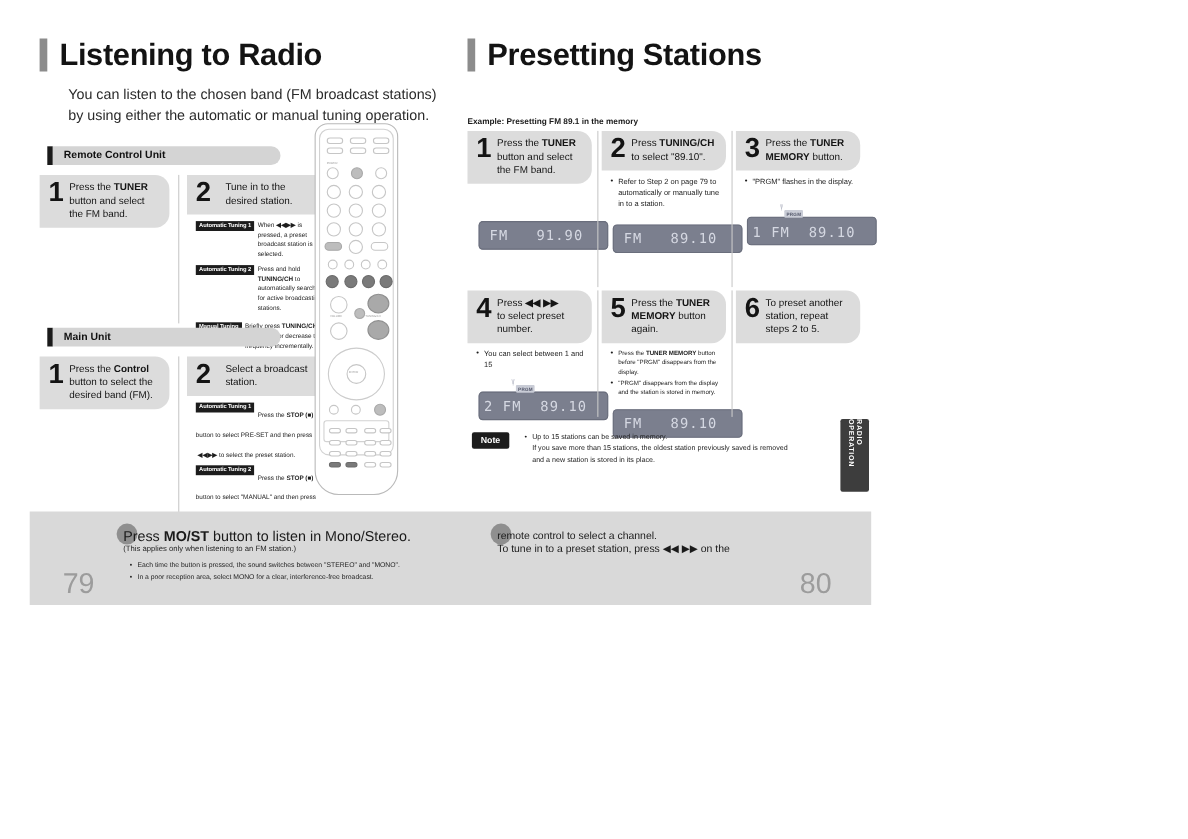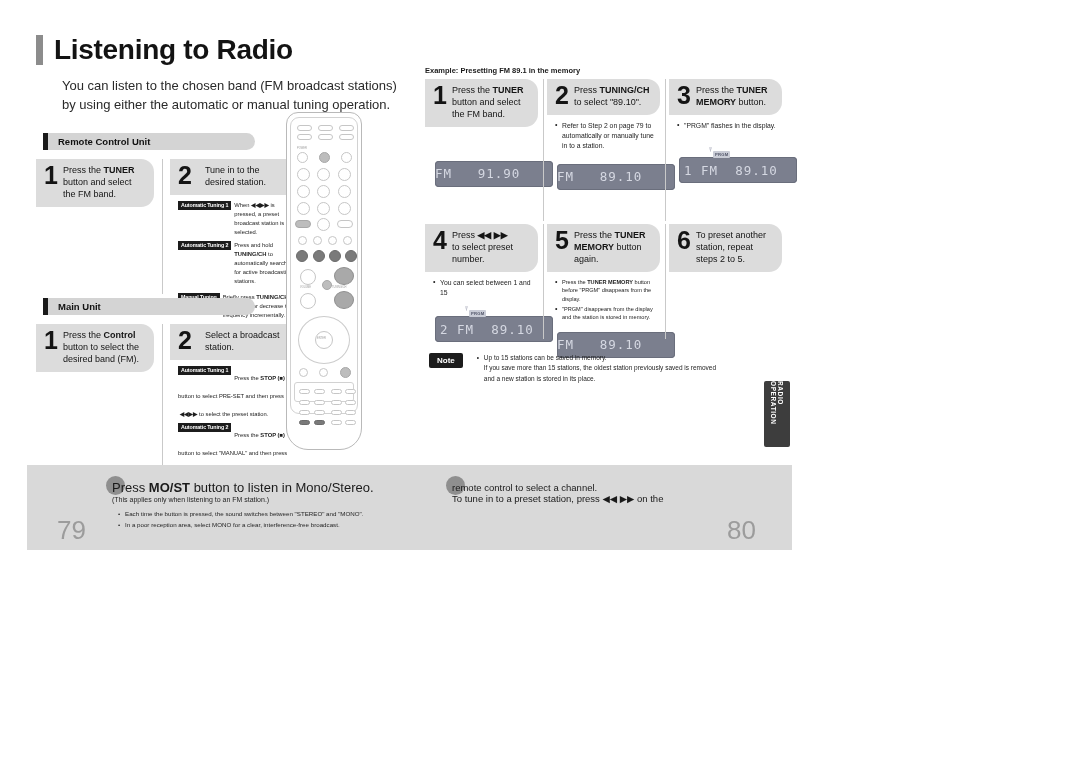--- a/index.html
+++ b/index.html
@@ -127,20 +127,21 @@
     height: 26px; width: 118px;
     display: flex; align-items: center;
     box-shadow: inset 0 0 0 1px #6a6e7c;
   }
   .lcd .seg {
     font-family: "DejaVu Sans Mono", monospace;
     color: #d5d8e2;
     font-size: 12.5px;
     letter-spacing: 1px;
     white-space: pre;
+    padding-left: 10px;
   }
   .lcd .prgm {
     position: absolute;
     top: -6px; left: 34px;
     background: #c9ccd6; color: #53576a;
     font-size: 4.2px; font-weight: bold;
     padding: 1px 2px; border-radius: 1px;
     letter-spacing: 0.2px;
   }
   .lcd .prgm-rays {
@@ -422,20 +423,24 @@
     <div class="rc-pill" style="left:45px; top:298px; width:11px; height:5px;"></div>
     <div class="rc-pill" style="left:59px; top:298px; width:11px; height:5px;"></div>
     <div class="rc-pill rc-dark" style="left:13px; top:308px; width:11px; height:5px;"></div>
     <div class="rc-pill rc-dark" style="left:28px; top:308px; width:11px; height:5px;"></div>
     <div class="rc-pill" style="left:45px; top:308px; width:11px; height:5px;"></div>
     <div class="rc-pill" style="left:59px; top:308px; width:11px; height:5px;"></div>
   </div>
 
   <div class="col-right">
 
+    <div class="chapter-title">
+      <span class="title-bar"></span>
+      <span>Presetting Stations</span>
+    </div>
 
     <div class="example-caption" style="margin-top:36px;">Example: Presetting FM 89.1 in the memory</div>
 
     <div class="steps-row" style="position:relative; height:142px;">
       <div class="step-col" style="width:113px;">
         <div class="step-head">
           <span class="step-num">1</span>
           <span class="step-text">Press the <b>TUNER</b> button and select the FM band.</span>
         </div>
         <div class="step-body">

